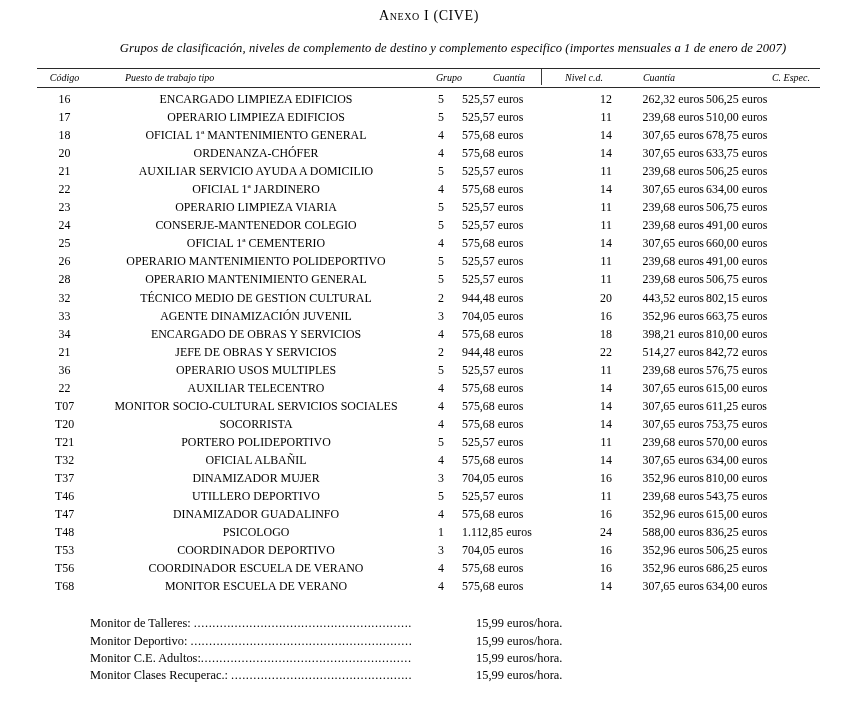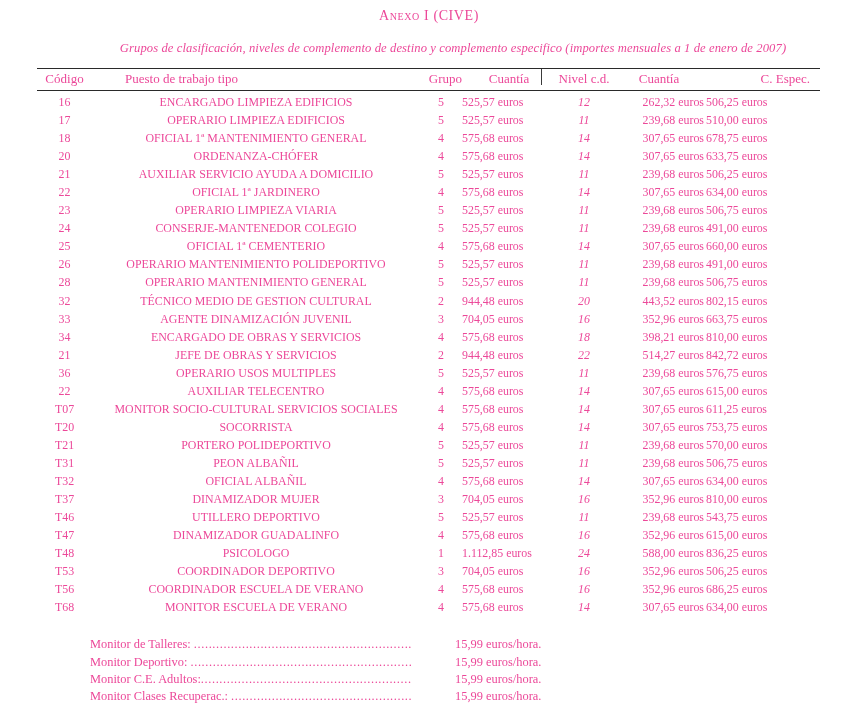--- a/index.html
+++ b/index.html
@@ -1,20 +1,20 @@
 <!DOCTYPE html>
 <html><head>
 <meta charset="utf-8">
 <style>
   html,body { margin:0; padding:0; background:#ffffff; }
   .page {
     position:relative;
     width:858px; height:719px;
     background:#ffffff;
-    color:#ec4899;
+    color:#000000;
     font-family:"Liberation Serif", serif;
     overflow:hidden;
   }
   .title {
     text-align:center;
     margin-top:8px;
     font-size:14px;
     font-variant:small-caps;
     letter-spacing:0.6px;
   }
@@ -34,21 +34,22 @@
   }
   col.c-code   { width:55px; }
   col.c-puesto { width:328px; }
   col.c-grupo  { width:42px; }
   col.c-cuant1 { width:94px; }
   col.c-nivel  { width:56px; }
   col.c-cuant2 { width:94px; }
   col.c-espec  { width:114px; }
   thead th {
     font-weight:normal;
-    font-size:13px;
+    font-style:italic;
+    font-size:10px;
     border-top:1px solid #2a2a2a;
     border-bottom:1px solid #2a2a2a;
     padding:2px 0 3px 0;
     height:13px;
     white-space:nowrap;
     margin-top:44px;
   }
   th.h-code   { text-align:center; }
   th.h-puesto { text-align:left; padding-left:33px; }
   th.h-grupo  { text-align:right; }
@@ -60,21 +61,21 @@
     height:18.05px;
     line-height:18.05px;
     padding:0;
     white-space:nowrap;
     overflow:hidden;
   }
   td.col-code   { text-align:center; }
   td.col-puesto { text-align:center; }
   td.col-grupo  { text-align:center; }
   td.col-cuantia  { text-align:left; padding-right:2px; }
-  td.col-nivel  { text-align:center;font-style:italic; }
+  td.col-nivel  { text-align:right; }
   td.col-cuantia2 { text-align:right; padding-right:2px; }
   td.col-espec  { padding-right:7px; }
   tbody tr:first-child td { padding-top:2px; }
   .header-tick {
     position:absolute;
     left:541px; top:69px;
     width:1px; height:16px;
     background:#3a3a3a;
   }
   .rates {
@@ -86,21 +87,21 @@
     line-height:17.3px;
     height:17.3px;
   }
   .rate-lead {
     width:322px;
     white-space:nowrap;
     overflow:hidden;
     display:inline-block;
   }
   .rate-dots { letter-spacing:0.6px; }
-  .rate-value { margin-left:43px; white-space:nowrap; }
+  .rate-value { margin-left:64px; white-space:nowrap; }
 </style>
 </head>
 <body>
 
 <div class="page">
 
   <div class="title">Anexo I (CIVE)</div>
 
   <div class="subtitle">Grupos de clasificación, niveles de complemento de destino y complemento especifico (importes mensuales a 1 de enero de 2007)</div>
 
@@ -300,29 +301,20 @@
         <tr>
           <td class="col-code">T21</td>
           <td class="col-puesto">PORTERO POLIDEPORTIVO</td>
           <td class="col-grupo">5</td>
           <td class="col-cuantia">525,57 euros</td>
           <td class="col-nivel">11</td>
           <td class="col-cuantia2">239,68 euros</td>
           <td class="col-espec">570,00 euros</td>
         </tr>
         <tr>
-          <td class="col-code">T31</td>
-          <td class="col-puesto">PEON ALBAÑIL</td>
-          <td class="col-grupo">5</td>
-          <td class="col-cuantia">525,57 euros</td>
-          <td class="col-nivel">11</td>
-          <td class="col-cuantia2">239,68 euros</td>
-          <td class="col-espec">506,75 euros</td>
-        </tr>
-        <tr>
           <td class="col-code">T32</td>
           <td class="col-puesto">OFICIAL ALBAÑIL</td>
           <td class="col-grupo">4</td>
           <td class="col-cuantia">575,68 euros</td>
           <td class="col-nivel">14</td>
           <td class="col-cuantia2">307,65 euros</td>
           <td class="col-espec">634,00 euros</td>
         </tr>
         <tr>
           <td class="col-code">T37</td>

